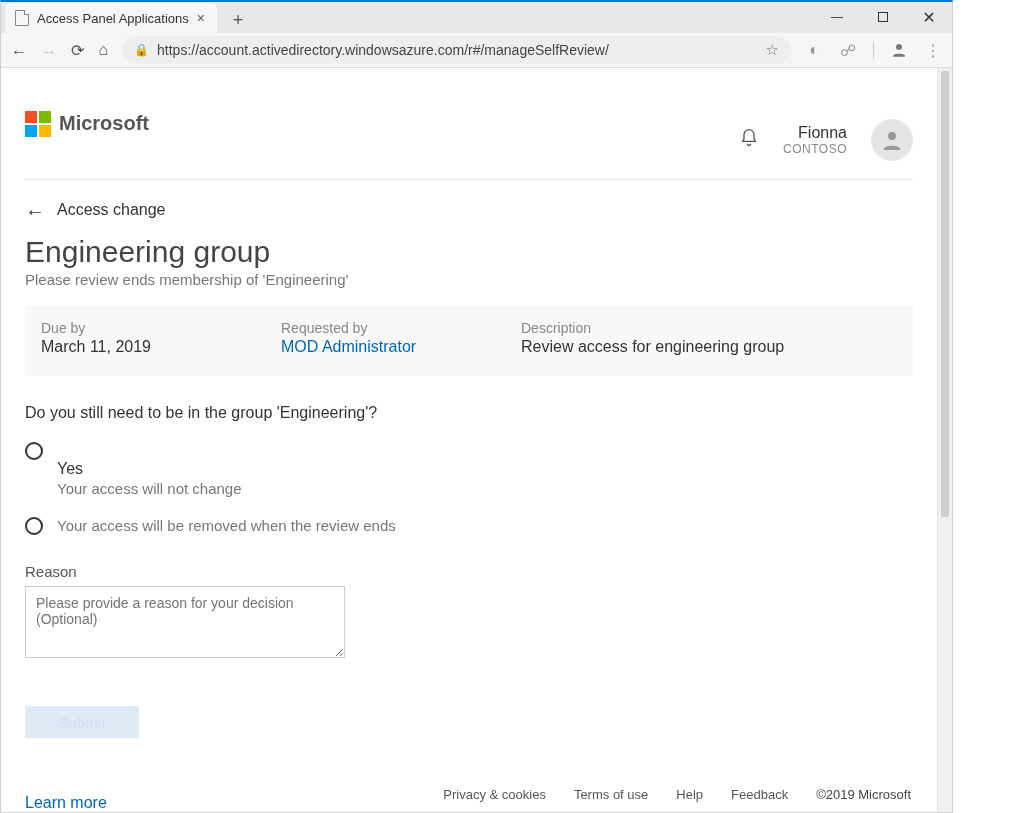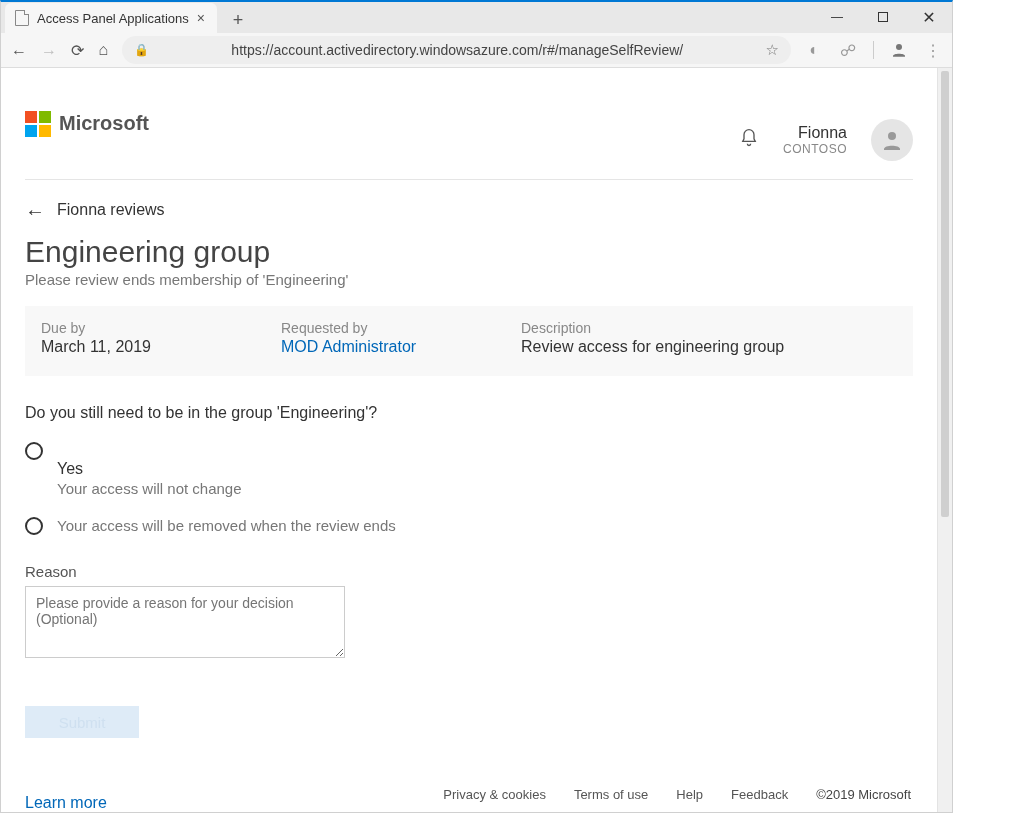--- a/index.html
+++ b/index.html
@@ -65,21 +65,21 @@
     border-bottom:1px solid #ddd;
   }
   .nav-icon { color:#555; font-size:16px; }
   .nav-icon.disabled { color:#bfbfbf; }
   .omnibox {
     flex:1; height:28px; background:#eeeeee; border-radius:14px;
     display:flex; align-items:center; padding:0 12px; gap:8px;
     font-size:14px; color:#444;
   }
   .omnibox .lock { font-size:12px; color:#555; }
-  .omnibox .url { flex:1; white-space:nowrap; overflow:hidden;text-align:center; }
+  .omnibox .url { flex:1; white-space:nowrap; overflow:hidden; }
   .omnibox .star { color:#777; font-size:15px; }
   .right-icons { display:flex; gap:16px; align-items:center; }
   .right-icons .ic { width:18px;height:18px; color:#999; font-size:16px; display:flex;align-items:center;justify-content:center;}
   .divider { width:1px; height:18px; background:#ccc; }
   
   .viewport {
     flex:1; display:flex; position:relative;
   }
   .content-scroll {
     flex:1; position:relative; overflow:hidden;
@@ -229,21 +229,21 @@
               <svg width="24" height="24" viewBox="0 0 24 24" fill="#999">
                   <circle cx="12" cy="8" r="4"></circle>
                   <path d="M4 21c0-4.5 16-4.5 16 0v1H4z"></path>
                 </svg>
             </div>
           </div>
         </div>
 
         <div class="back-row">
           <span class="back-arrow">←</span>
-          <span>Fionna reviews</span>
+          <span>Access change</span>
         </div>
 
         <div class="title">Engineering group</div>
         <div class="subtitle">Please review ends membership of 'Engineering'</div>
 
         <div class="meta-box">
           <div>
             <div class="meta-label">Due by</div>
             <div class="meta-value">March 11, 2019</div>
           </div>

